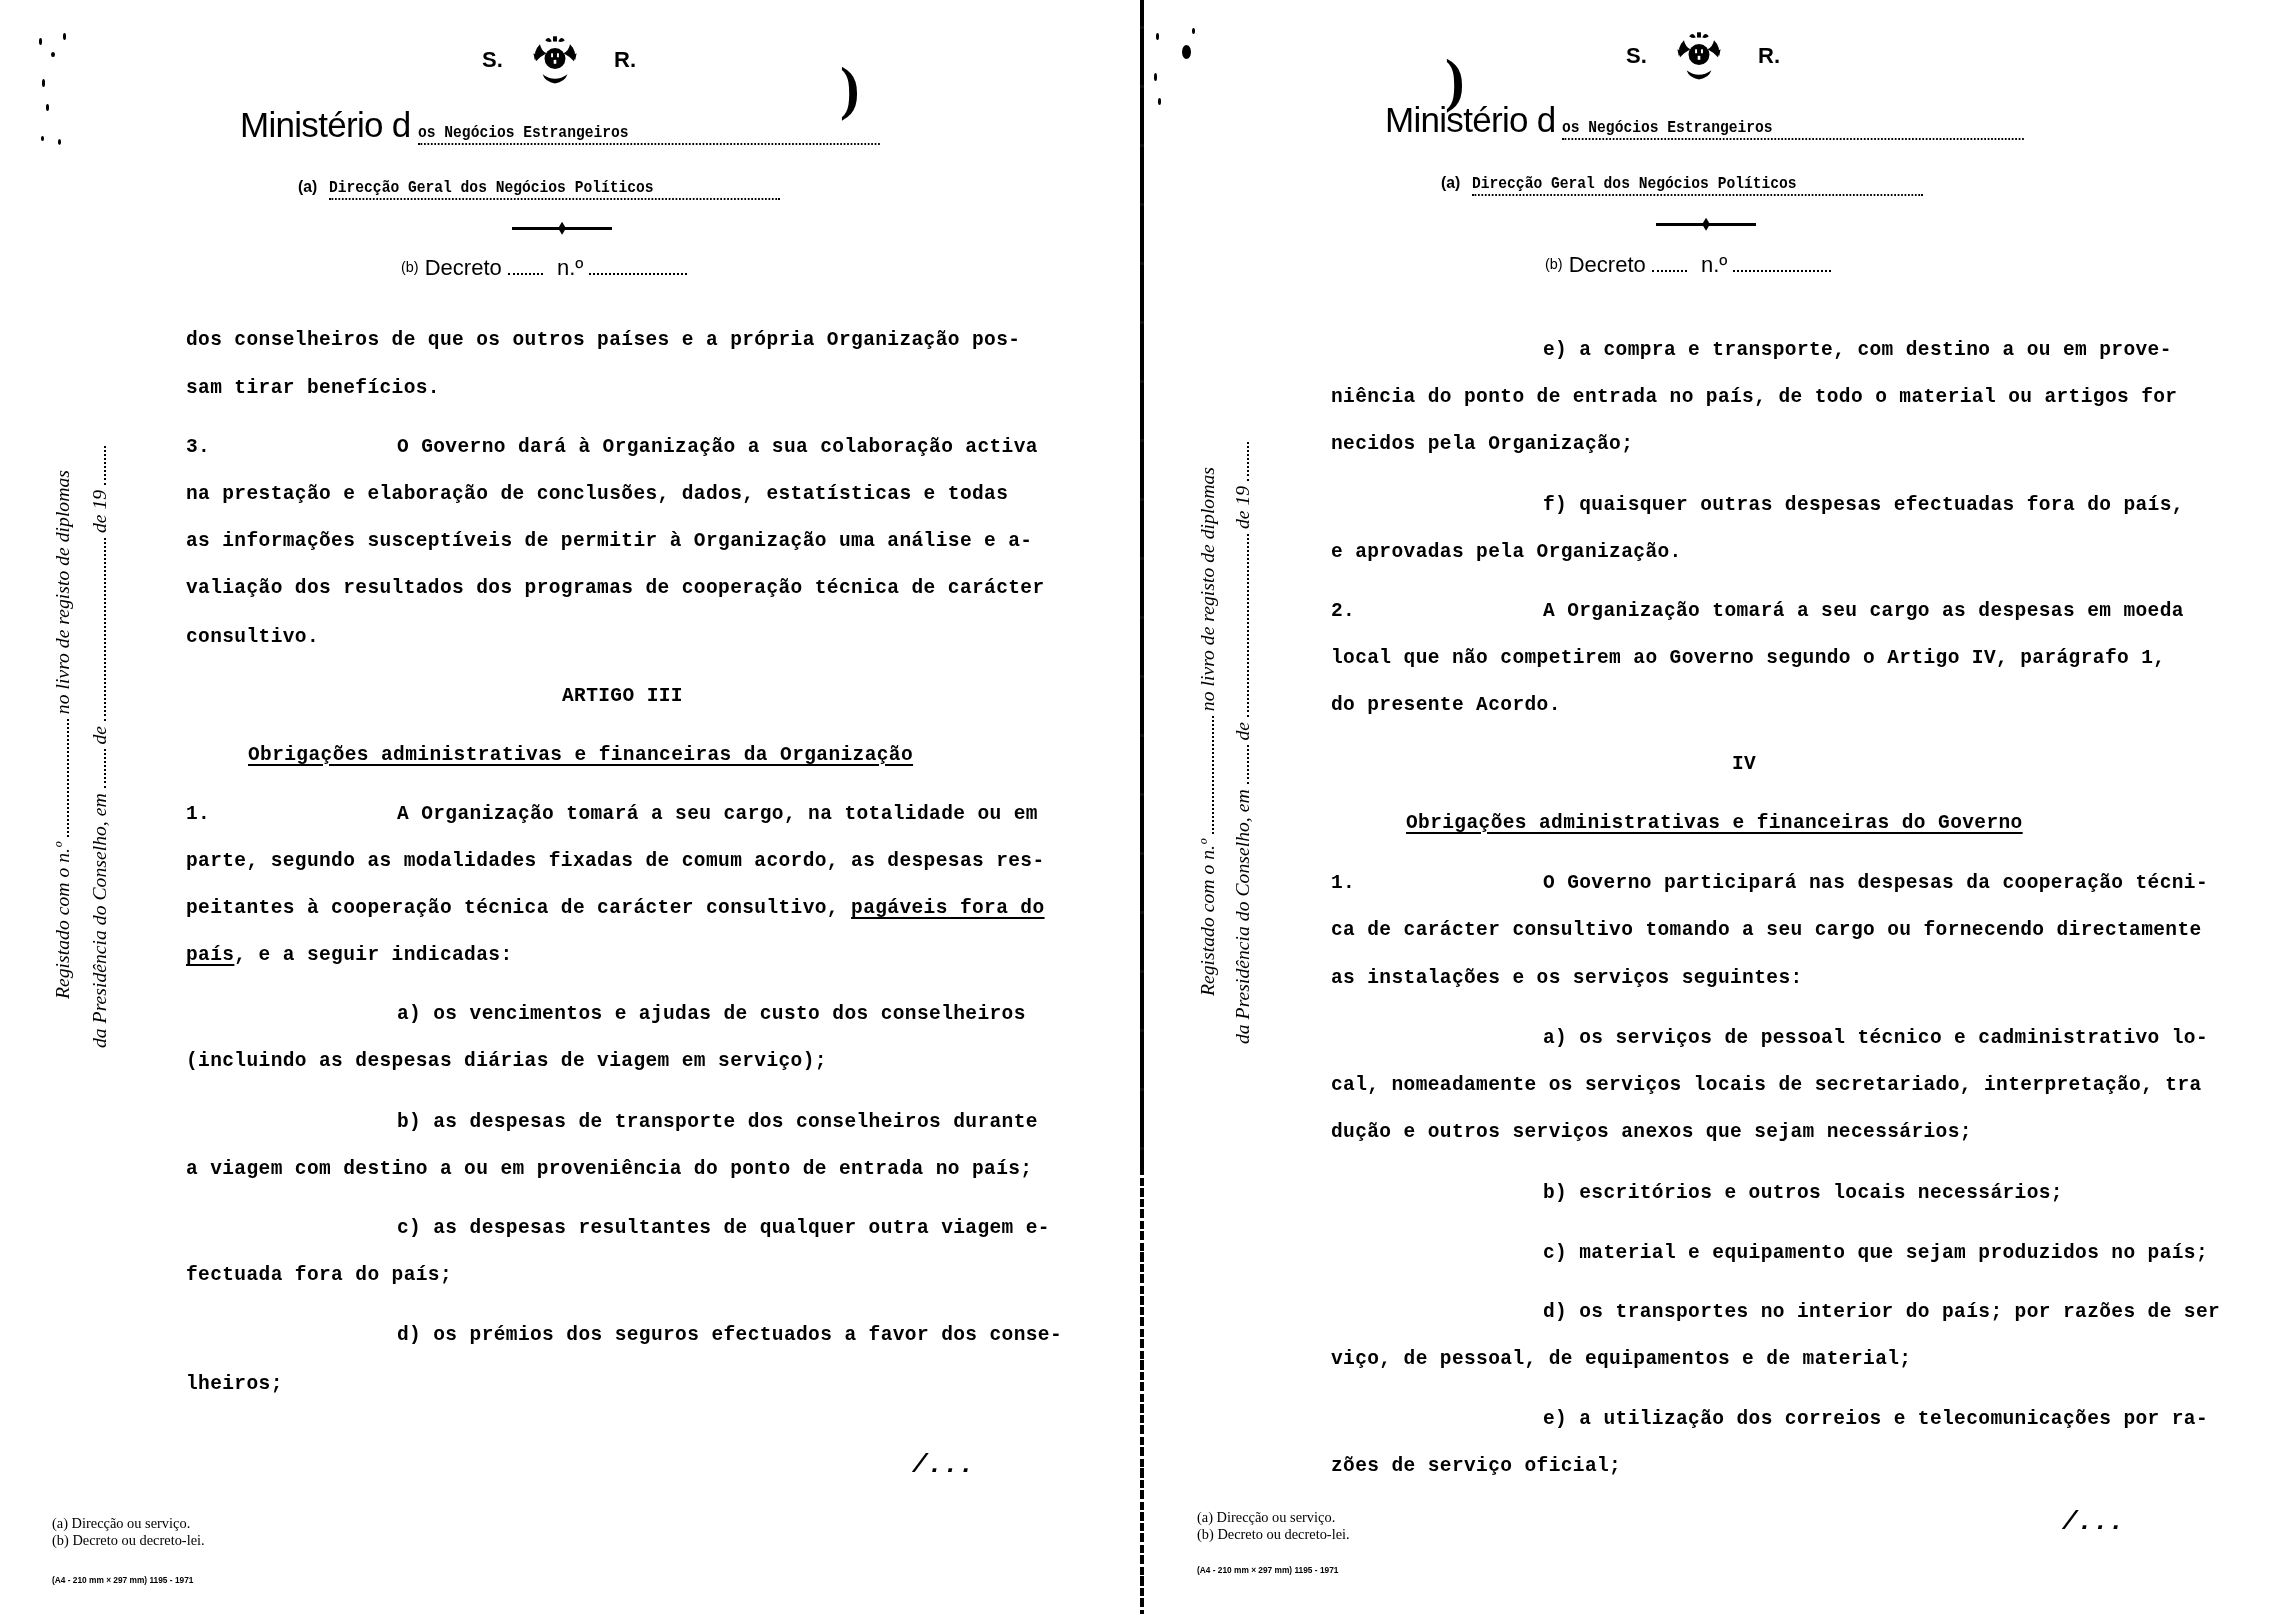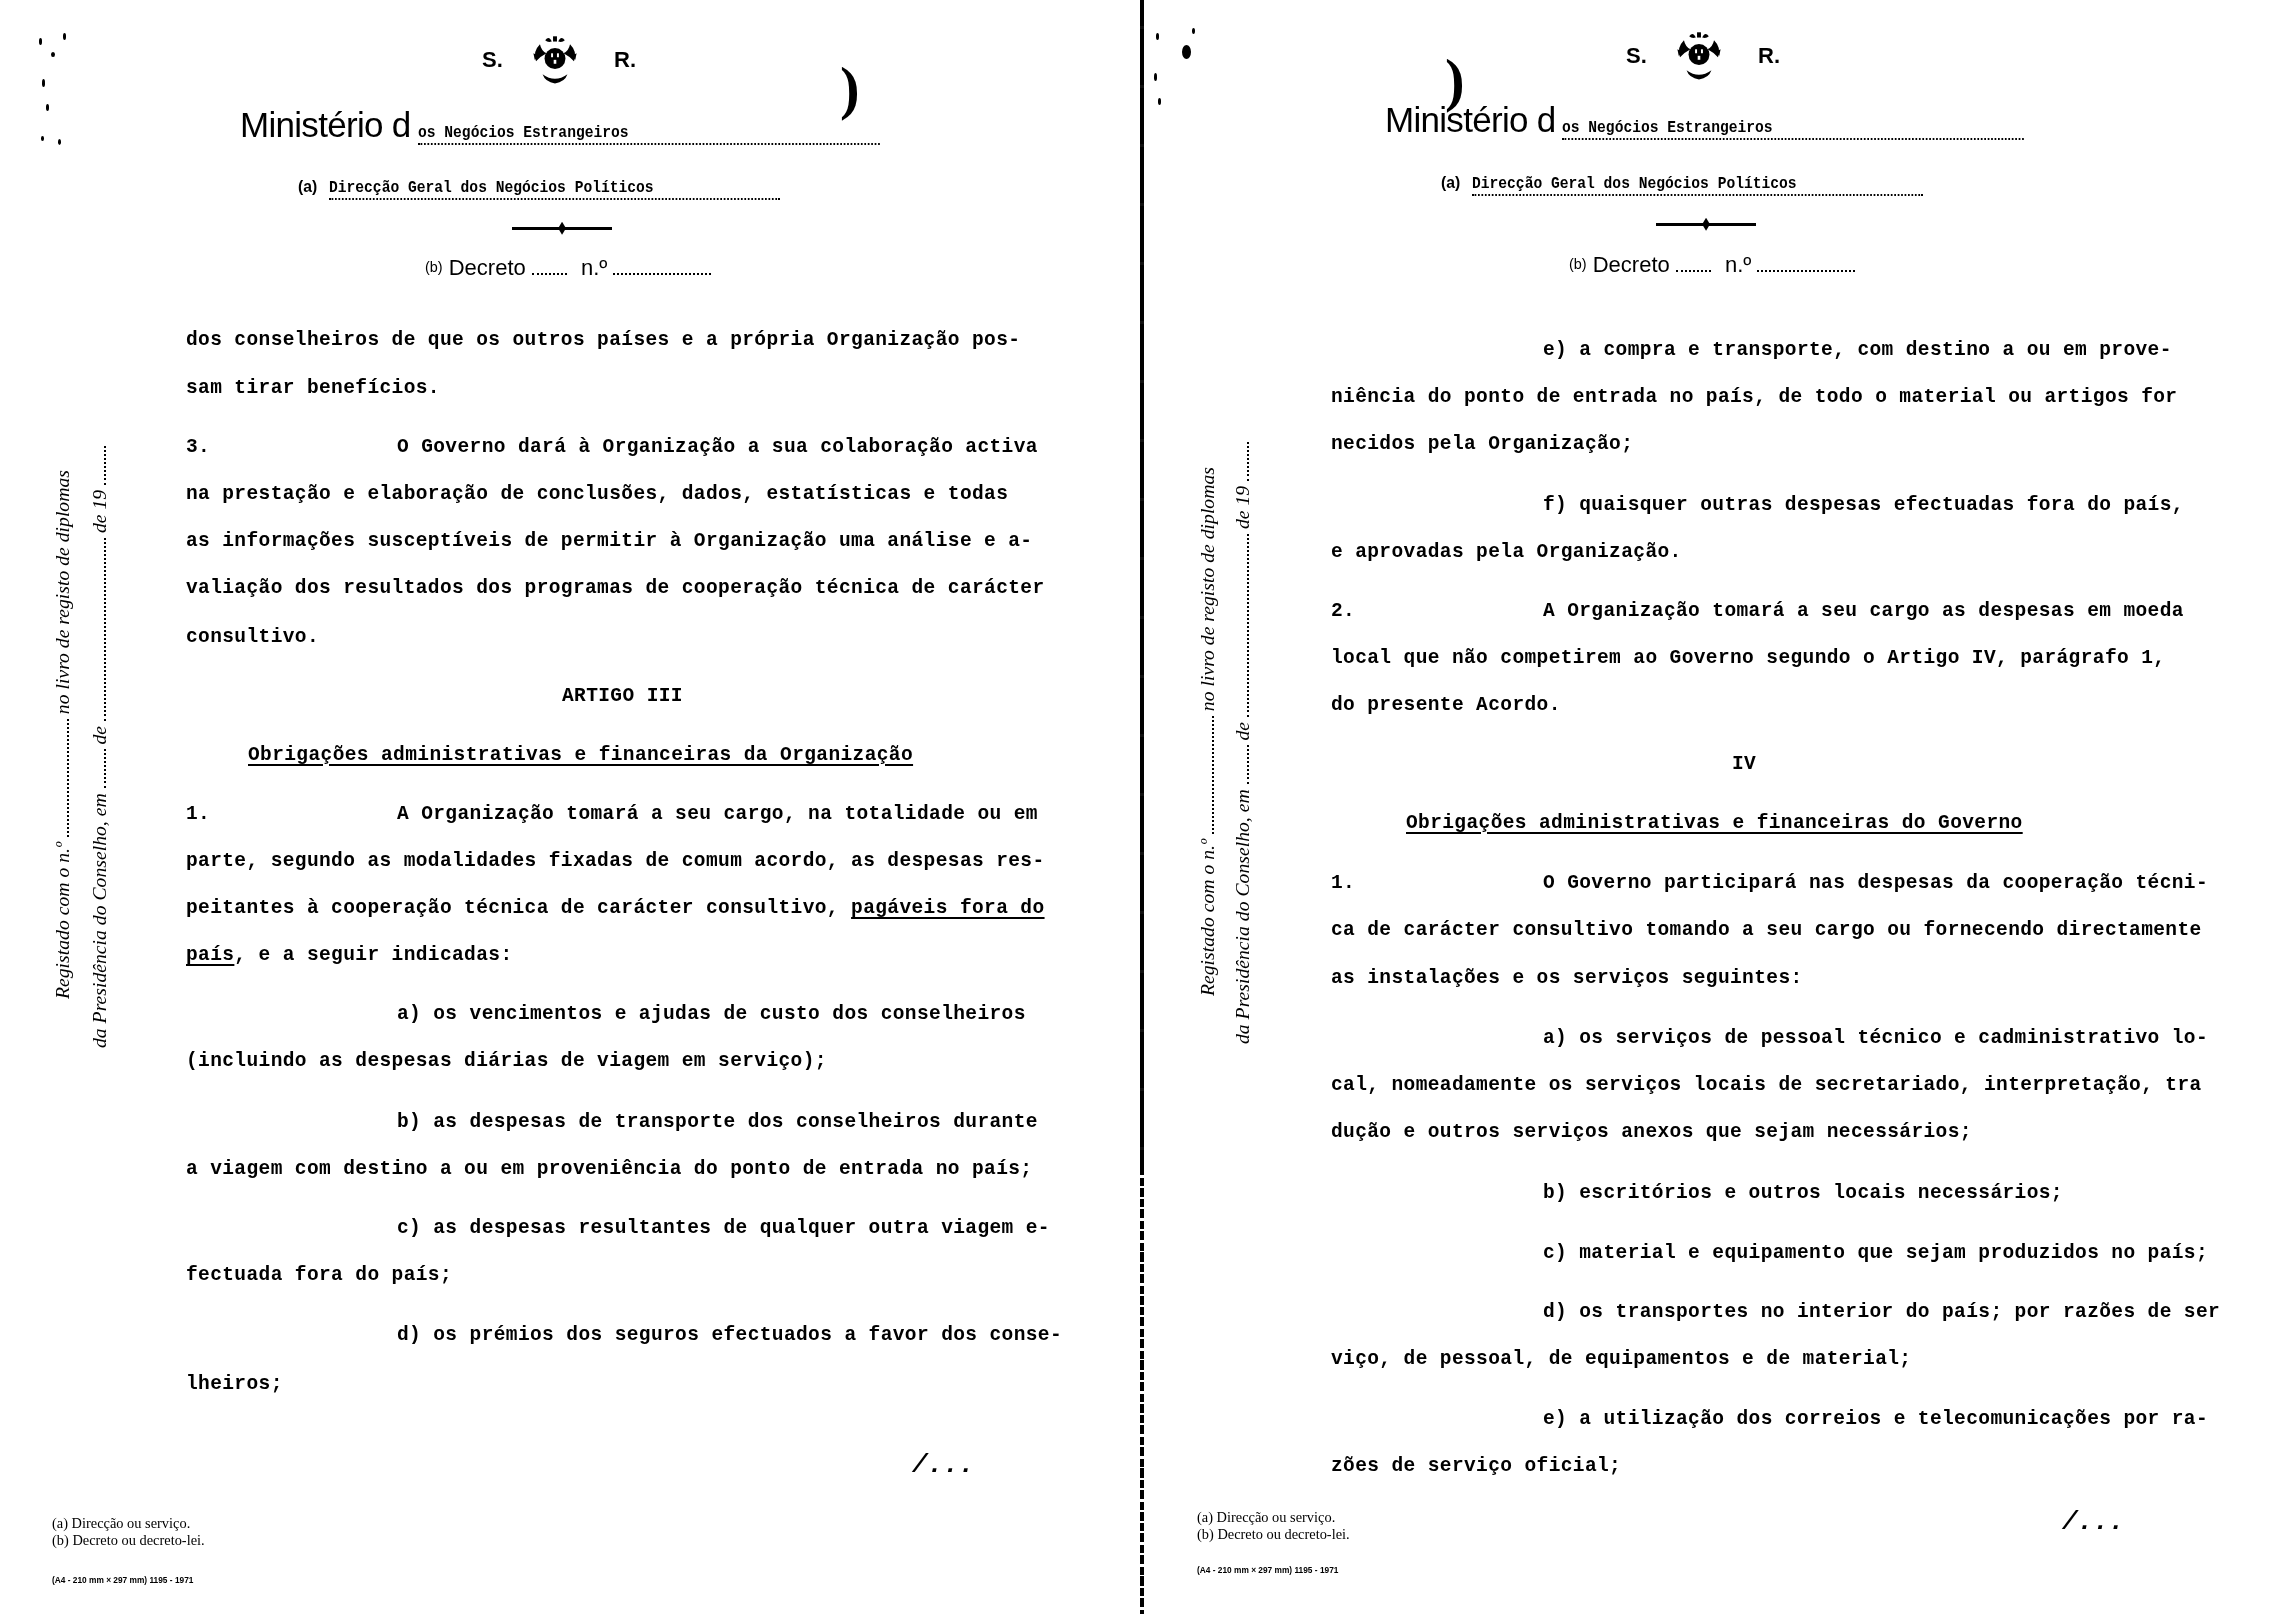--- a/index.html
+++ b/index.html
@@ -10,21 +10,21 @@
   .divider { position:absolute; left:1140px; top:0; width:3.9px; height:1614px;
     background:repeating-linear-gradient(to bottom,#000 0 26px,#111 26px 29px,#000 29px 59px); }
   .divider-lower { position:absolute; left:1140px; top:1166px; width:3.9px; height:448px;
     background:repeating-linear-gradient(to bottom,#000 0 9.2px,#fff 9.2px 11.8px,#000 11.8px 19.7px,#fff 19.7px 21.6px); }
   .abs { position:absolute; white-space:nowrap; }
   .letterhead { font-family:"Liberation Sans", sans-serif; font-weight:bold; font-size:22px; }
   .arms { position:absolute; width:54px; height:51px; }
   .ministerio { font-family:"Liberation Sans Narrow","Liberation Sans", sans-serif; font-size:35px; letter-spacing:-0.7px; transform:scaleX(0.78); transform-origin:left center; }
   .fillin { font-family:"Liberation Mono", monospace; font-weight:bold; font-size:17px; letter-spacing:0px; border-bottom:2px dotted #000; padding-bottom:1.3px; transform:scaleX(0.86); transform-origin:left center; display:inline-block; }
   .direccao-label { font-family:"Liberation Sans", sans-serif; font-size:15.7px; font-weight:bold; }
-  .decreto { font-family:"Liberation Sans", sans-serif; font-size:22px;margin-left:24px; }
+  .decreto { font-family:"Liberation Sans", sans-serif; font-size:22px; }
   .decreto .b { font-size:14.4px; vertical-align:2.6px; }
   .blank { display:inline-block; border-bottom:2px dotted #000; vertical-align:baseline; }
   .ornament { position:absolute; height:2.6px; background:#000; }
   .ornament::after { content:""; position:absolute; left:50%; top:-5.2px; width:7.9px; height:13px; margin-left:-3.9px; background:#000; clip-path:polygon(50% 0,100% 50%,50% 100%,0 50%); }
   .body-line { font-family:"Liberation Mono","DejaVu Sans Mono", monospace; font-weight:bold; font-size:21px; letter-spacing:0.4px; transform:scaleX(0.93); transform-origin:left center; }
   .u { text-decoration:underline; text-decoration-thickness:2px; text-underline-offset:3.9px; }
   .margin-note { position:absolute; font-family:"Liberation Serif", serif; font-style:italic; font-size:19.7px; transform:rotate(-90deg); transform-origin:left top; white-space:nowrap; }
   .margin-note .blank { border-bottom:2px dotted #000; }
   .footnote { font-family:"Liberation Serif", serif; font-size:14.4px; line-height:17px; }
   .printcode { font-family:"Liberation Sans", sans-serif; font-weight:bold; font-size:9.8px; transform:scaleX(0.85); transform-origin:left center; }

